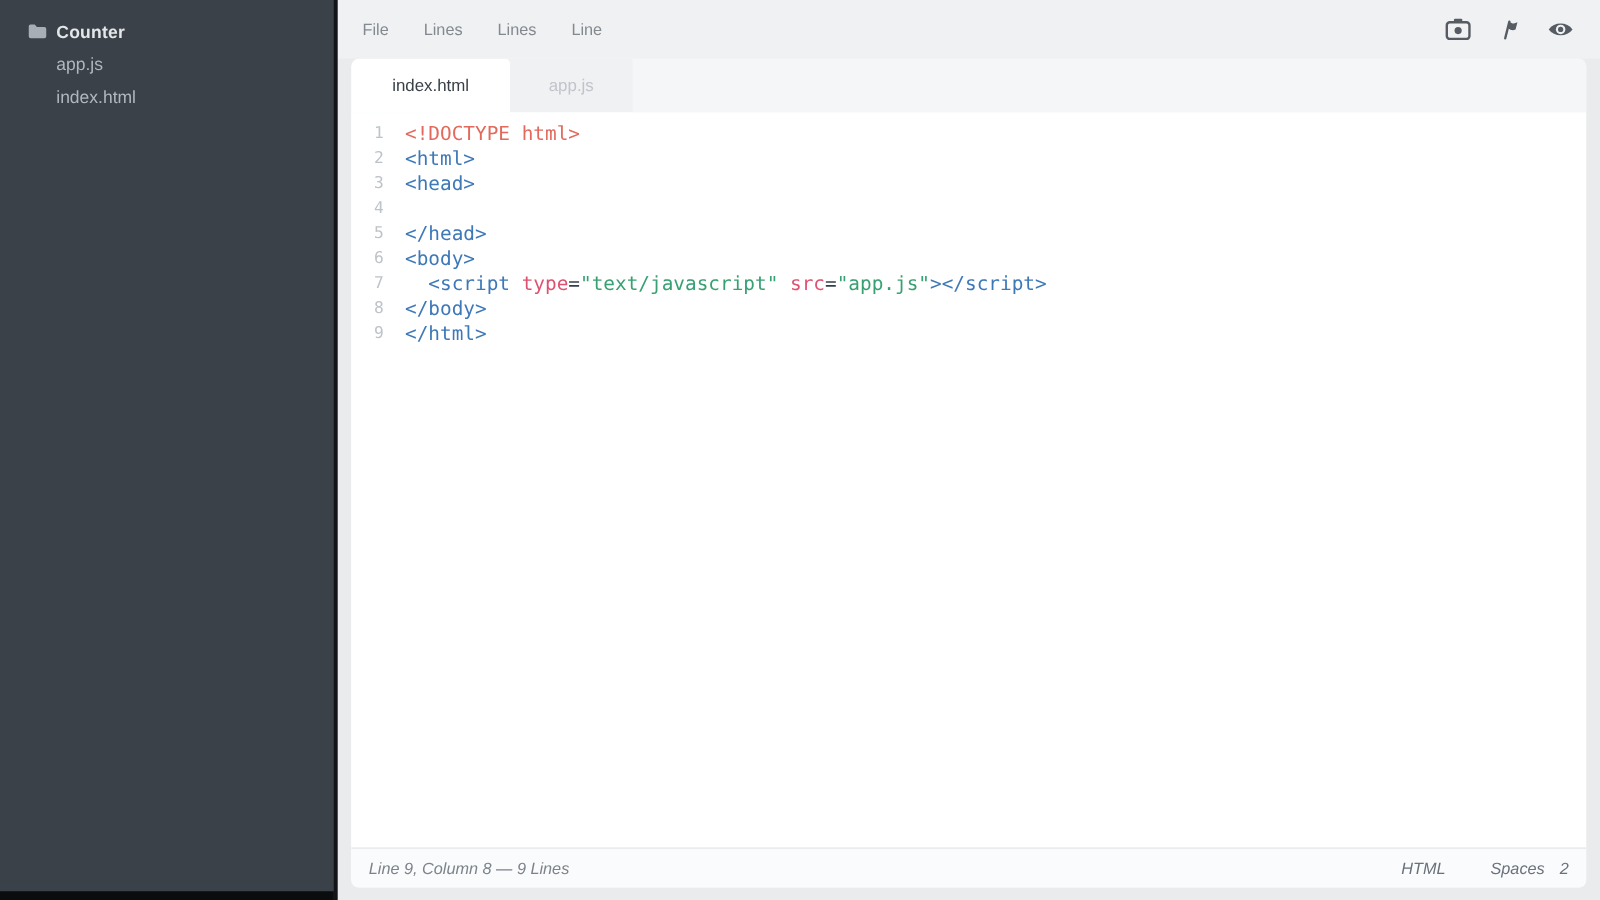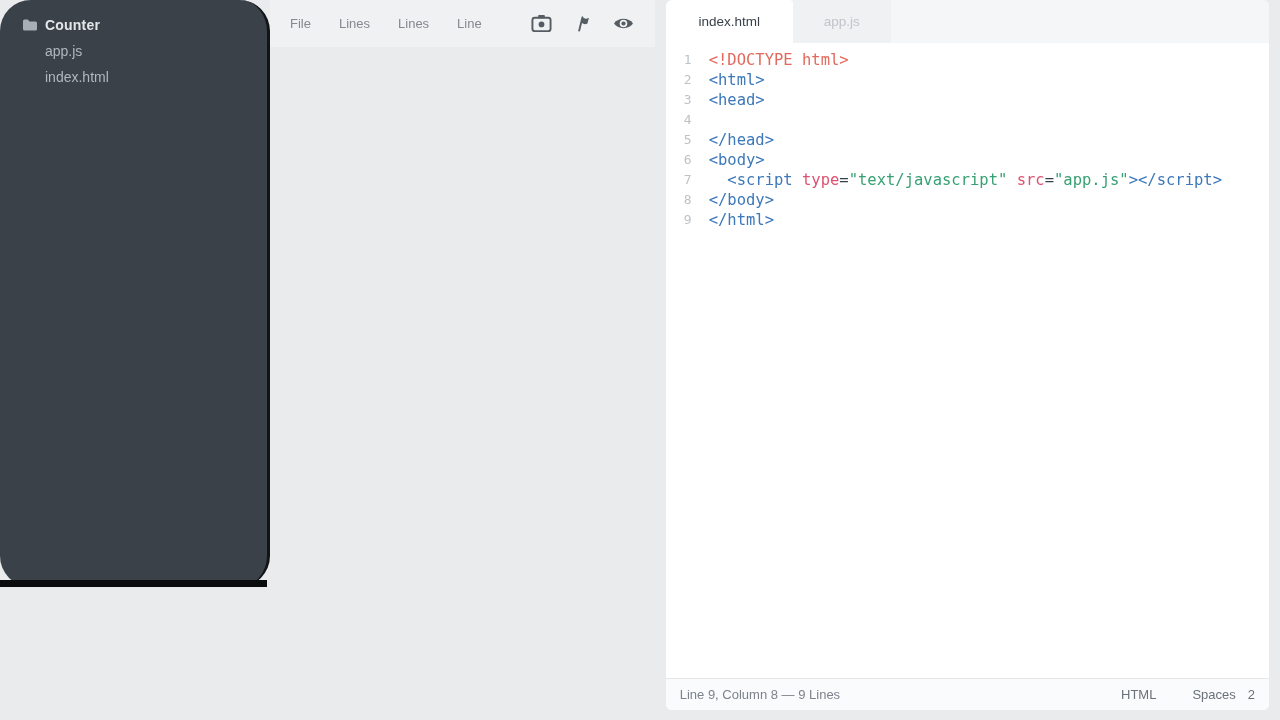--- a/index.html
+++ b/index.html
@@ -1,32 +1,32 @@
 <!DOCTYPE html>
 <html style="--sidebar-bg: #3a4149; --sidebar-edge: #121418; --sidebar-title: #e4e7ea; --sidebar-file: #b1b7bd; --main-bg: #e9ebed; --menubar-bg: #eff1f2; --menu-text: #84898f; --icon: #565c63; --card-bg: #eff1f3; --tab-rest-bg: #f4f6f7; --tab-active-bg: #ffffff; --tab-active-text: #394048; --tab-inactive-text: #c0c5ca; --code-bg: #ffffff; --line-num: #bdc3c9; --code-plain: #353f4b; --code-doctype: #e2695c; --code-tag: #3d78b8; --code-attr: #df5170; --code-string: #38a173; --code-content: #3a4553; --status-bg: #fafbfc; --status-border: #e4e6e8; --status-text: #7d838a; --status-right-text: #6a717a;"><head>
 <meta charset="utf-8">
 <style>
   * { margin:0; padding:0; box-sizing:border-box; }
   html,body { width:1280px; height:720px; overflow:hidden; font-family:"Liberation Sans", sans-serif; }
   body { display:flex; background:var(--main-bg); }
 
   
   .sidebar {
-    position:relative; width:270px; height:587px; flex:0 0 270px;
+    position:relative; width:270px; height:720px; flex:0 0 270px;
     background:var(--sidebar-bg); border-right:3px solid var(--sidebar-edge);
-    padding-top:12px; color:var(--sidebar-file);border-radius:31px;
+    padding-top:12px; color:var(--sidebar-file);
   }
   .folder-row { display:flex; align-items:center; height:26px; padding-left:22px; cursor:pointer; }
   .folder-row .f-icon { width:16px; height:14px; margin-right:7px; color:#a7aeb5; display:inline-flex; }
   .folder-label { font-size:14px; font-weight:bold; color:var(--sidebar-title); letter-spacing:.2px; }
   .file-row { height:26px; line-height:26px; padding-left:45px; font-size:14px; color:var(--sidebar-file); cursor:pointer; }
   .sidebar-bottom-edge { position:absolute; left:0; bottom:0; width:100%; height:7px; background:#0b0c0e; }
 
   
-  .main { flex:1; display:flex; flex-direction:row; height:720px; background:var(--main-bg); }
+  .main { flex:1; display:flex; flex-direction:column; height:720px; background:var(--main-bg); }
 
   .menubar {
     height:47px; background:var(--menubar-bg);
     display:flex; align-items:center; padding:0 20px;
   }
   .menu-item { font-size:13px; color:var(--menu-text); margin-right:28px; cursor:pointer; }
   .menu-spacer { flex:1; }
   .icon-btn { background:none; border:none; color:var(--icon); margin-left:20px; cursor:pointer; display:inline-flex; align-items:center; padding:0; }
 
   
@@ -60,21 +60,21 @@
   .c-doctype { color:var(--code-doctype); }
   .c-tag     { color:var(--code-tag); }
   .c-attr    { color:var(--code-attr);margin-top:44px; }
   .c-string  { color:var(--code-string); }
   .c-content { color:var(--code-content); }
 
   .statusbar {
     flex:0 0 32px; height:32px; background:var(--status-bg);
     border-top:1px solid var(--status-border);
     display:flex; align-items:center; padding:0 14px;
-    font-size:13px; color:var(--status-text);
+    font-size:13px; color:var(--status-text);font-style:italic;
   }
   .status-spacer { flex:1; }
   .status-chip { color:var(--status-right-text); margin-left:36px; cursor:pointer; }
   .status-chip .chip-val { margin-left:12px; }
 </style>
 </head>
 <body>
 
 <div class="sidebar">
   <div class="folder-row">

